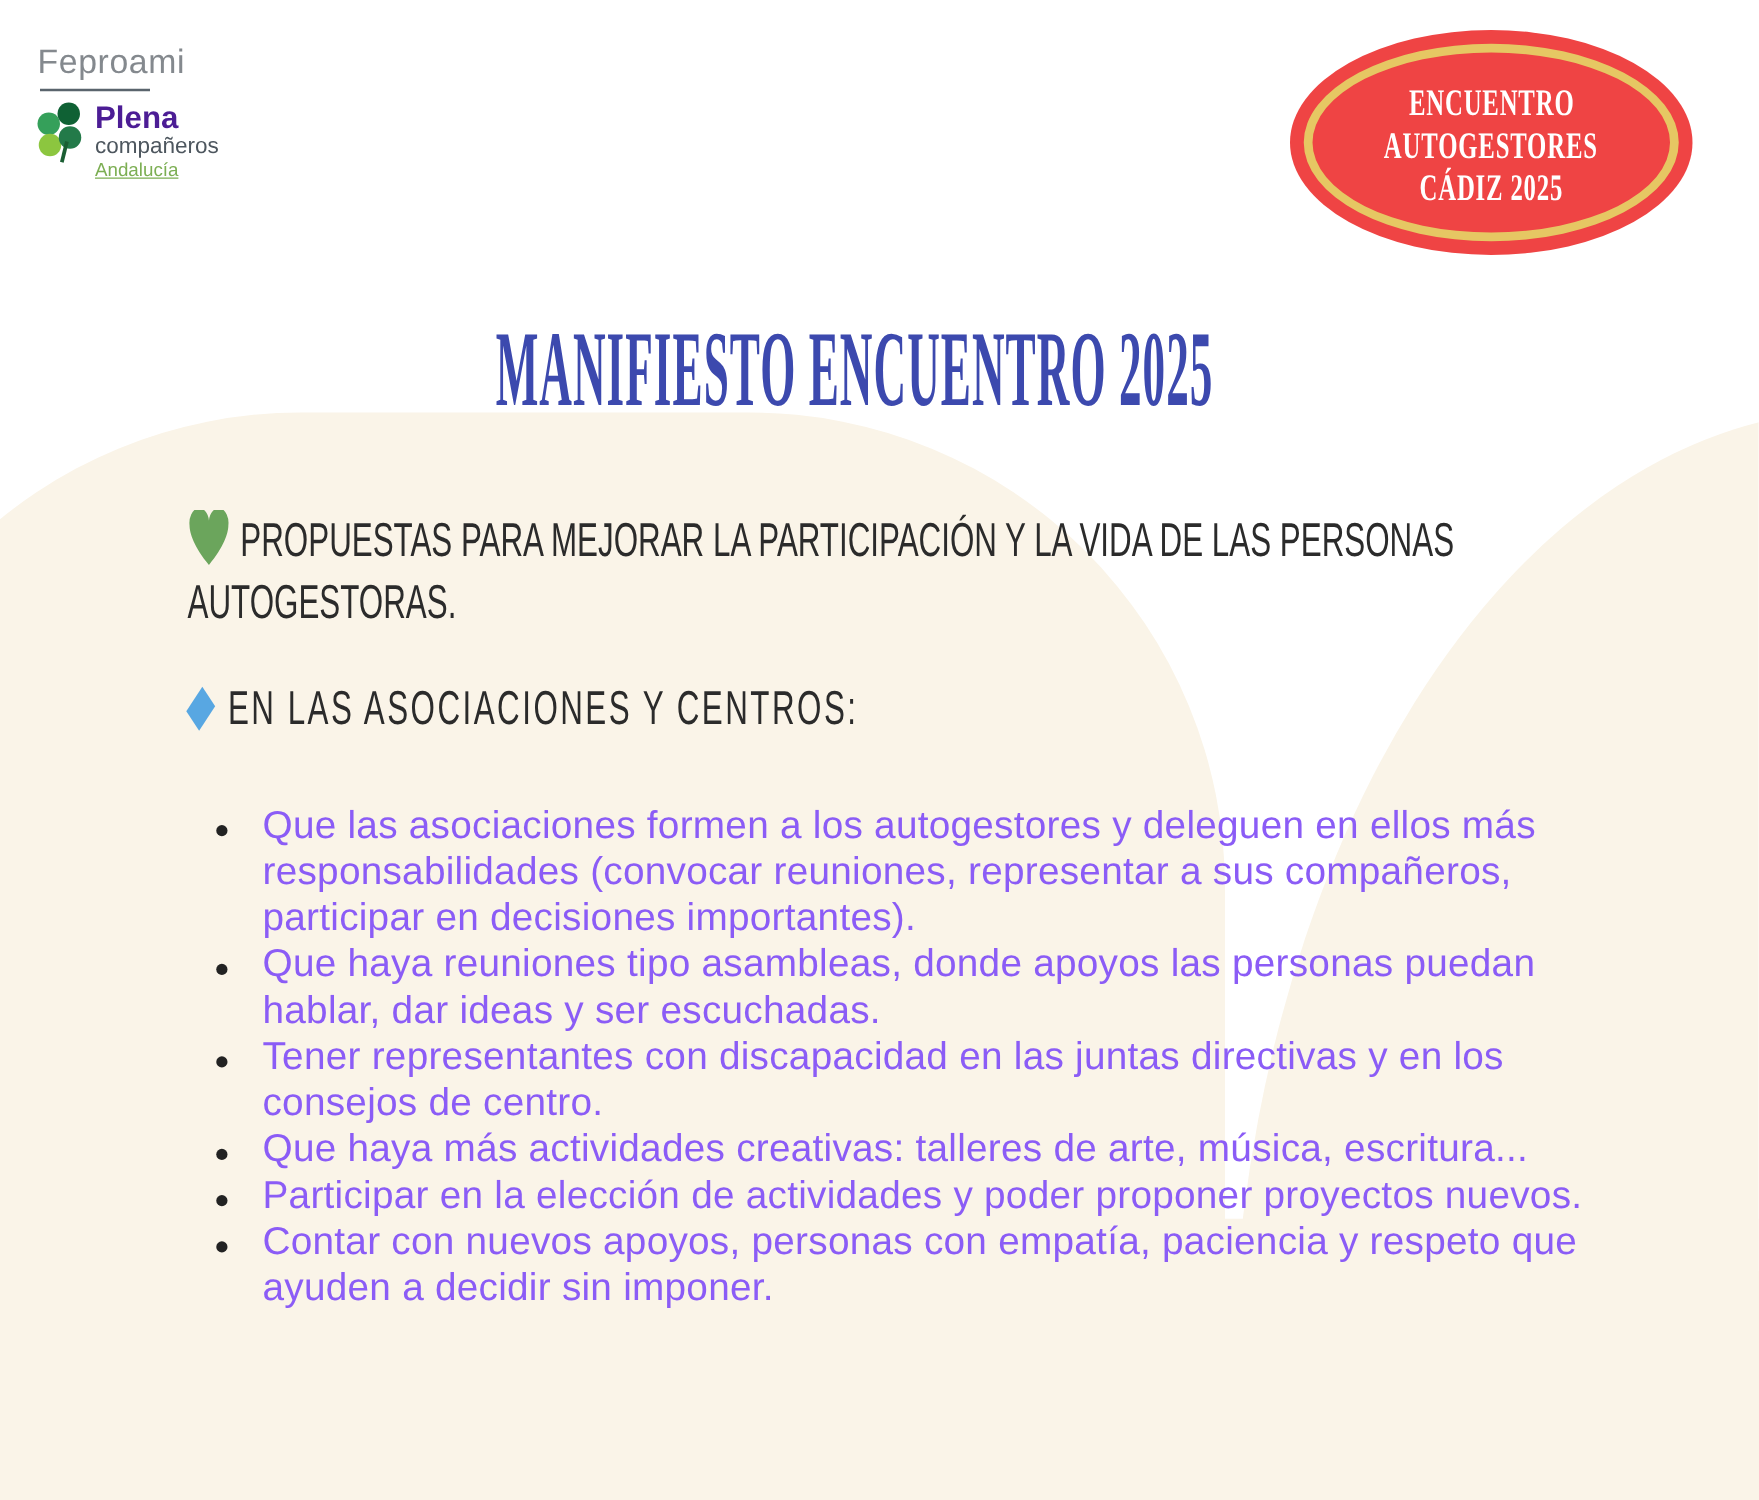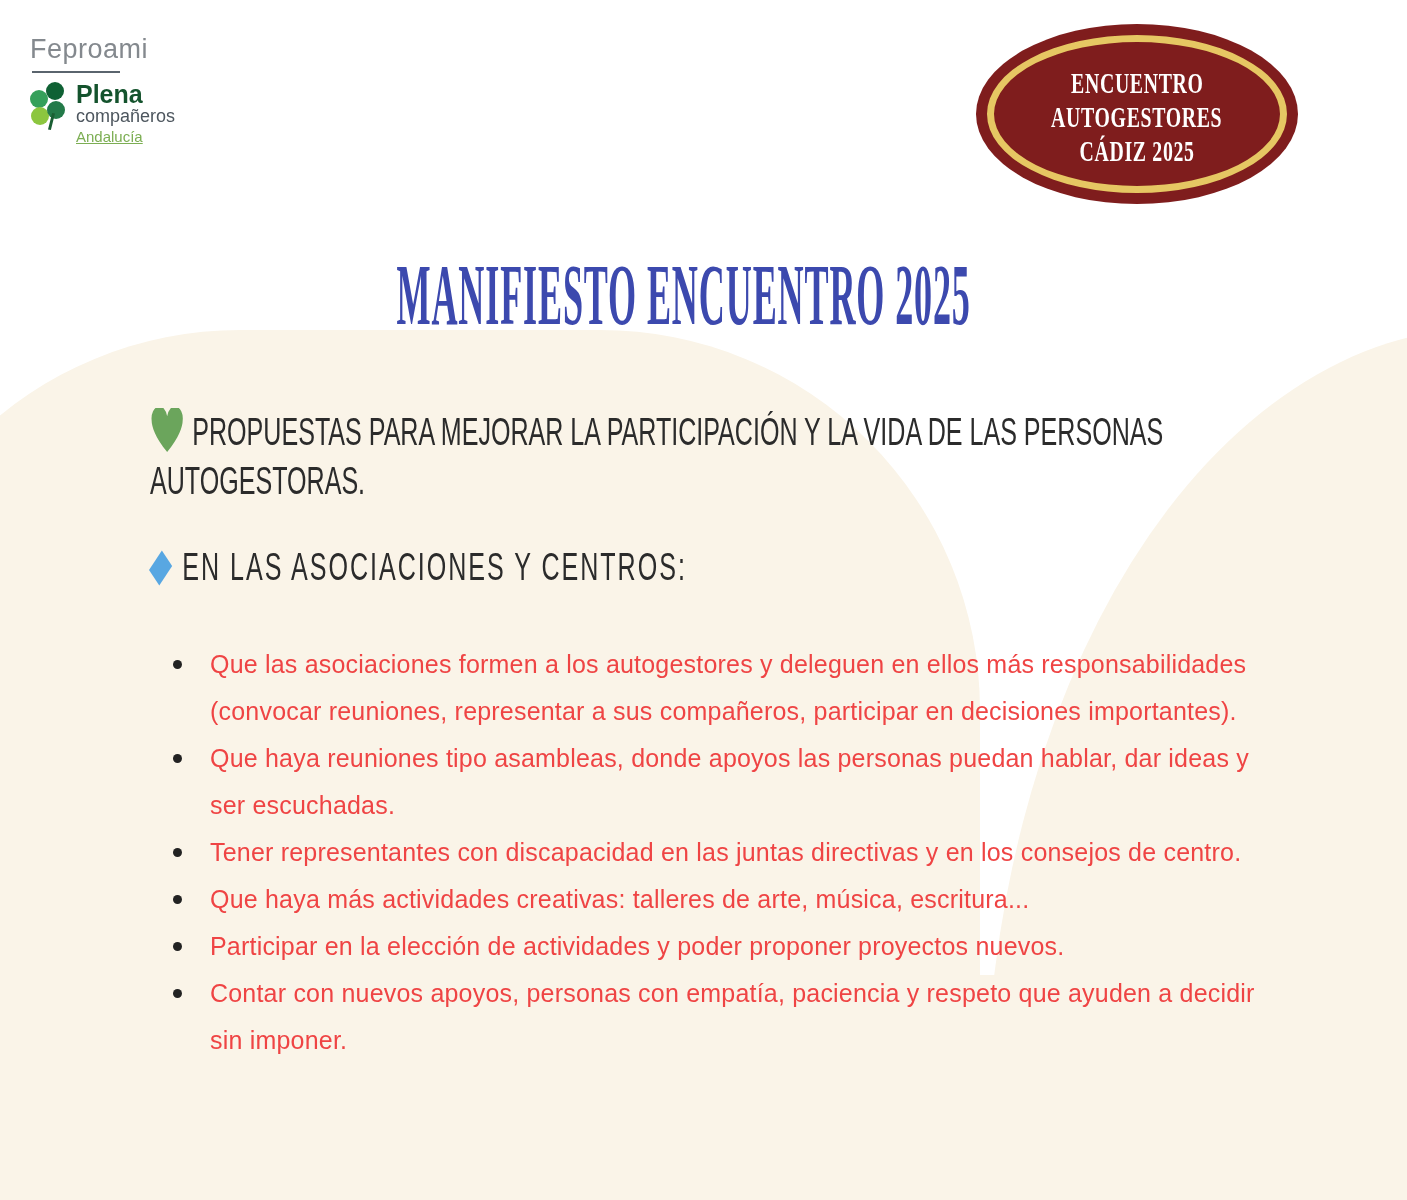--- a/index.html
+++ b/index.html
@@ -22,26 +22,26 @@
   .logo-org { font-size:27px; color:#84898e; letter-spacing:.5px; }
   .logo-rule { width:88px; height:2px; background:#5a646d; margin:6px 0 8px 2px; }
   .logo-row { display:flex; align-items:flex-start; }
   .clover { position:relative; width:40px; height:52px; margin-right:6px; }
   .leaf { position:absolute; width:18px; height:18px; border-radius:50%; }
   .leaf-tl { left:0;  top:9px;  background:#35a05a; }
   .leaf-tr { left:16px; top:1px; background:#0f6134; }
   .leaf-bl { left:1px; top:26px; background:#8cc63f; }
   .leaf-br { left:17px; top:20px; background:#237a49; }
   .stem { position:absolute; left:20px; top:32px; width:3px; height:17px; background:#1a5e33; transform:rotate(14deg); }
-  .brand-name { font-size:25px; font-weight:bold; color:#14532d; line-height:26px; }
+  .brand-name { font-size:25px; font-weight:bold; color:#4c1d95; line-height:26px; }
   .brand-sub  { font-size:18px; color:#4d565e; line-height:19px; }
   .brand-region { font-size:15px; color:#7cae53; line-height:22px;text-decoration:underline; }
 
   
-  .badge { left:976px; top:24px; width:322px; height:180px; background:#7f1d1d; border-radius:50%; }
+  .badge { left:1032px; top:24px; width:322px; height:180px; background:#ef4444; border-radius:50%; }
   .badge-ring { position:absolute; inset:11px; border:7px solid #e6c763; border-radius:50%; }
   .badge-text {
     position:absolute; inset:0; display:flex; flex-direction:column; align-items:center; justify-content:center;
     padding-top:6px;
   }
   .badge-line {
     font-family:"Liberation Serif", serif; font-weight:bold; color:#ffffff;
     font-size:30px; line-height:34px; letter-spacing:1px; white-space:nowrap;
     transform:scaleX(.66); transform-origin:center center;
   }
@@ -71,21 +71,21 @@
   }
   .diamond-glyph {
     display:inline-block; width:22px; height:22px; background:#58a7e2;
     transform:rotate(45deg) scaleY(1.25); margin:0 22px 0 2px; vertical-align:1px;
   }
 
   
   .bullets { left:170px; top:641px; width:1115px; list-style:none; }
   .bullets li {
     position:relative; padding-left:40px;
-    font-size:25px; line-height:47px; color:#ef4444; letter-spacing:.2px;
+    font-size:31px; line-height:37px; color:#8b5cf6; letter-spacing:.2px;
   }
   .bullets li::before {
     content:""; position:absolute; left:3px; top:19px;
     width:9px; height:9px; border-radius:50%; background:#222222;
   }
 </style>
 </head>
 <body>
 
 <div class="canvas">

